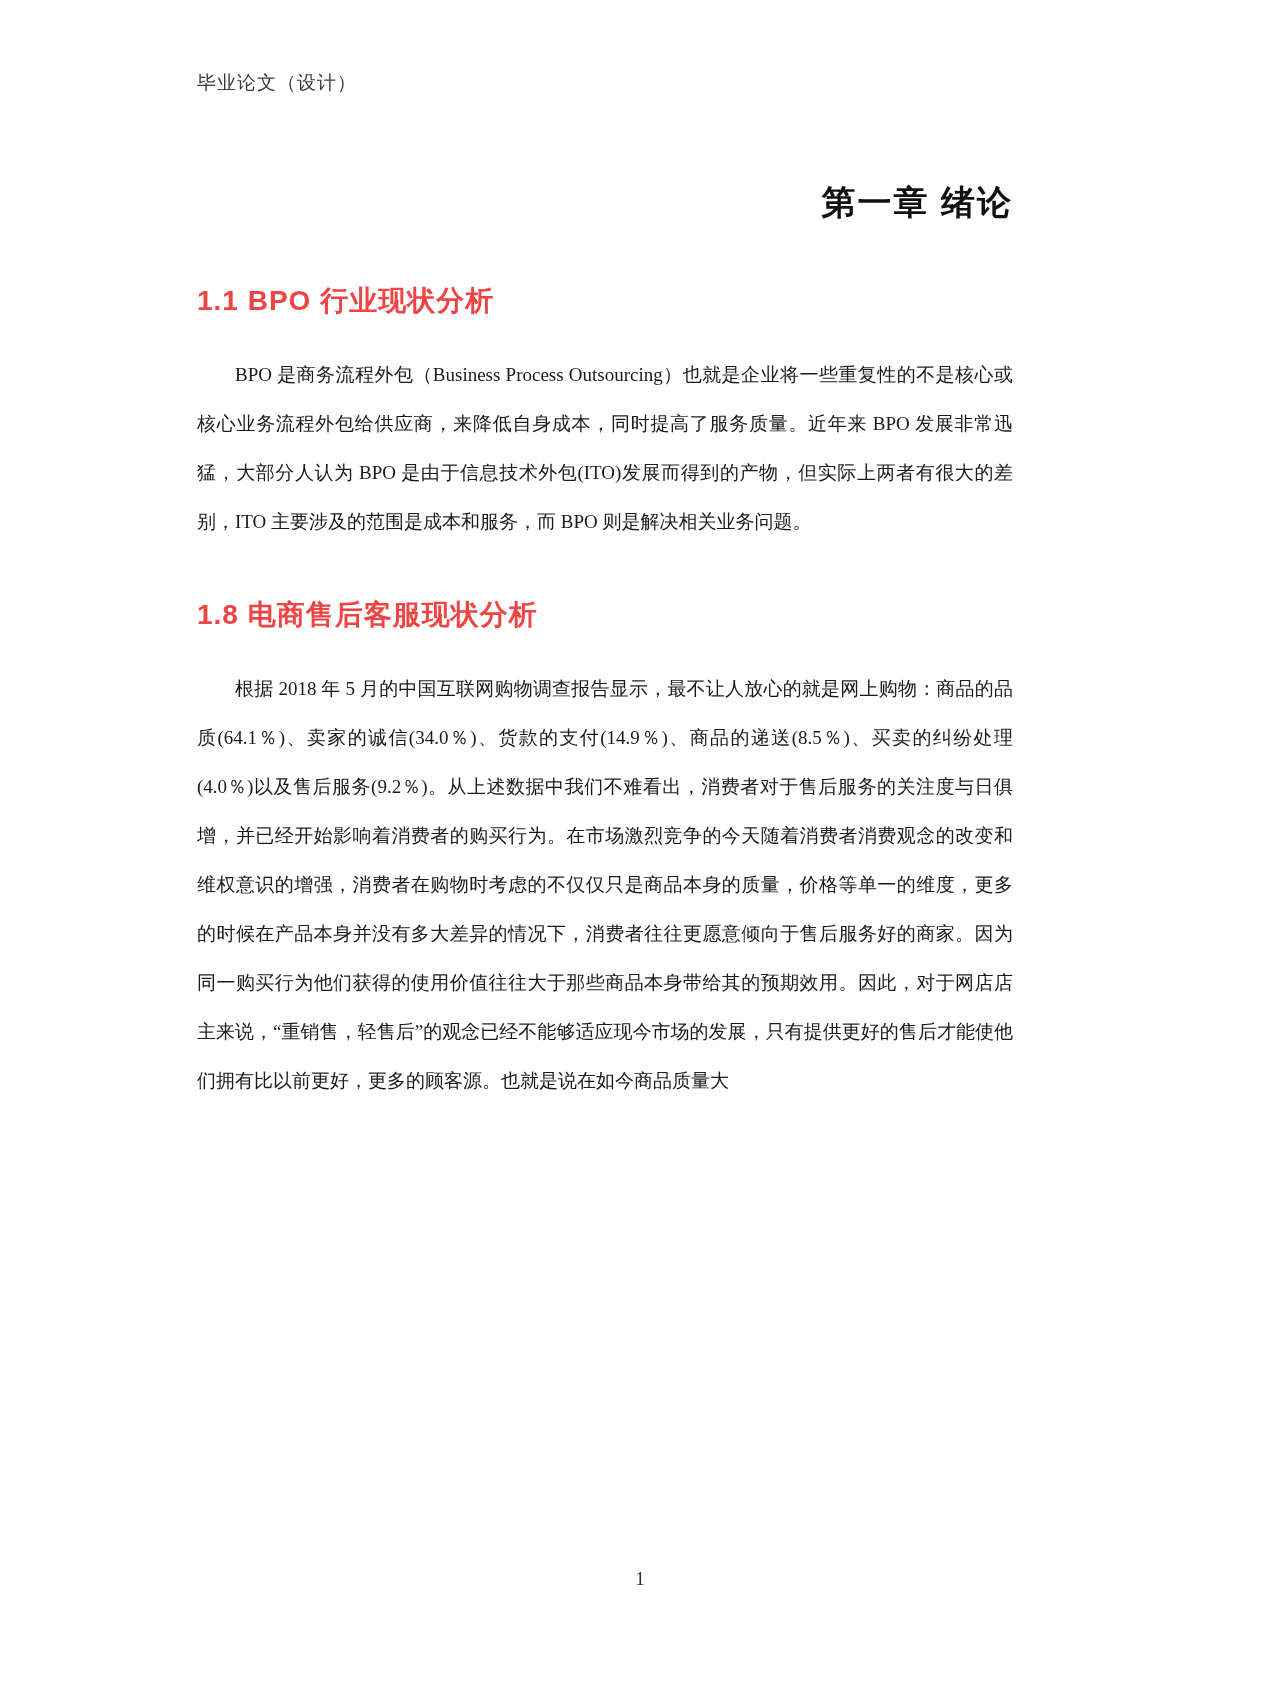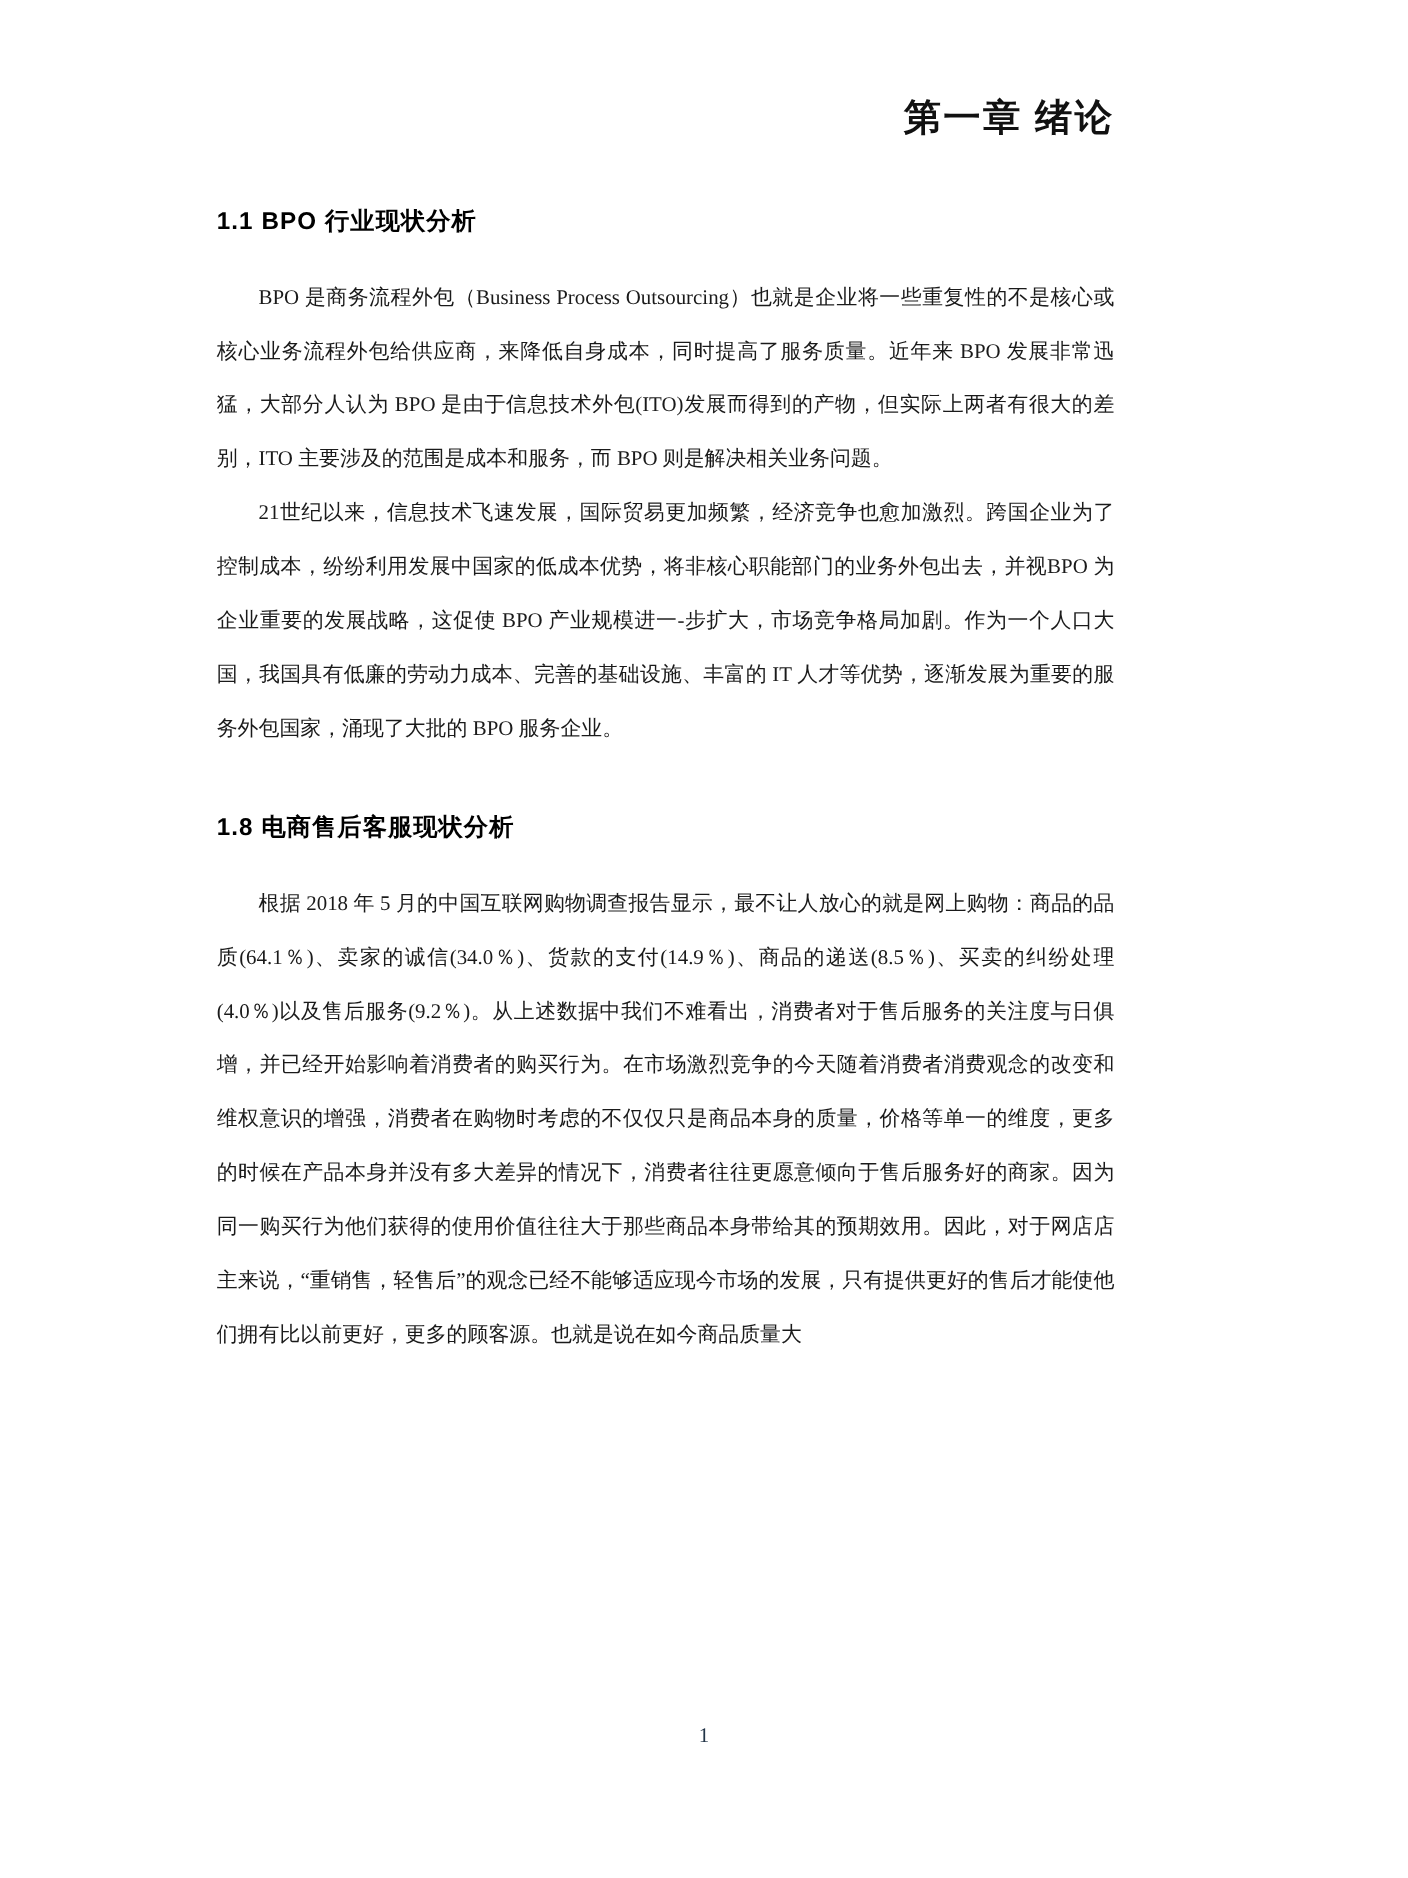--- a/index.html
+++ b/index.html
@@ -35,22 +35,22 @@
     font-family: "Liberation Sans", "DejaVu Sans", sans-serif;
     font-weight: bold;
     font-size: 34px;
     color: #111111;
     letter-spacing: 2px;
   }
   .section-heading {
     margin: 56px 0 0 0;
     font-family: "Liberation Sans", "DejaVu Sans", sans-serif;
     font-weight: 600;
-    font-size: 22px;
-    color: #000000;
+    font-size: 28px;
+    color: #ef4444;
     letter-spacing: 1px;
   }
   .section-heading.second {
     margin-top: 50px;
   }
   .para {
     margin: 0;
     font-size: 19px;
     line-height: 49px;
     text-align: justify;
@@ -70,28 +70,28 @@
     color: #223447;
     font-family: "Liberation Serif", "DejaVu Serif", serif;
   }
 </style>
 </head>
 <body>
 
 <div class="page">
   <div class="content">
 
+    <div class="doc-header">毕业论文（设计）</div>
 
     <h1 class="chapter-title">第一章 绪论</h1>
 
     <h2 class="section-heading">1.1 BPO 行业现状分析</h2>
 
     <p class="para first-of-section">BPO 是商务流程外包（Business Process Outsourcing）也就是企业将一些重复性的不是核心或核心业务流程外包给供应商，来降低自身成本，同时提高了服务质量。近年来 BPO 发展非常迅猛，大部分人认为 BPO 是由于信息技术外包(ITO)发展而得到的产物，但实际上两者有很大的差别，ITO 主要涉及的范围是成本和服务，而 BPO 则是解决相关业务问题。</p>
 
-    <p class="para">21世纪以来，信息技术飞速发展，国际贸易更加频繁，经济竞争也愈加激烈。跨国企业为了控制成本，纷纷利用发展中国家的低成本优势，将非核心职能部门的业务外包出去，并视BPO 为企业重要的发展战略，这促使 BPO 产业规模进一-步扩大，市场竞争格局加剧。作为一个人口大国，我国具有低廉的劳动力成本、完善的基础设施、丰富的 IT 人才等优势，逐渐发展为重要的服务外包国家，涌现了大批的 BPO 服务企业。</p>
 
     <h2 class="section-heading second">1.8 电商售后客服现状分析</h2>
 
     <p class="para first-of-section">根据 2018 年 5 月的中国互联网购物调查报告显示，最不让人放心的就是网上购物：商品的品质(64.1％)、卖家的诚信(34.0％)、货款的支付(14.9％)、商品的递送(8.5％)、买卖的纠纷处理(4.0％)以及售后服务(9.2％)。从上述数据中我们不难看出，消费者对于售后服务的关注度与日俱增，并已经开始影响着消费者的购买行为。在市场激烈竞争的今天随着消费者消费观念的改变和维权意识的增强，消费者在购物时考虑的不仅仅只是商品本身的质量，价格等单一的维度，更多的时候在产品本身并没有多大差异的情况下，消费者往往更愿意倾向于售后服务好的商家。因为同一购买行为他们获得的使用价值往往大于那些商品本身带给其的预期效用。因此，对于网店店主来说，“重销售，轻售后”的观念已经不能够适应现今市场的发展，只有提供更好的售后才能使他们拥有比以前更好，更多的顾客源。也就是说在如今商品质量大</p>
 
   </div>
 
   <div class="page-number">1</div>
 </div>
 

